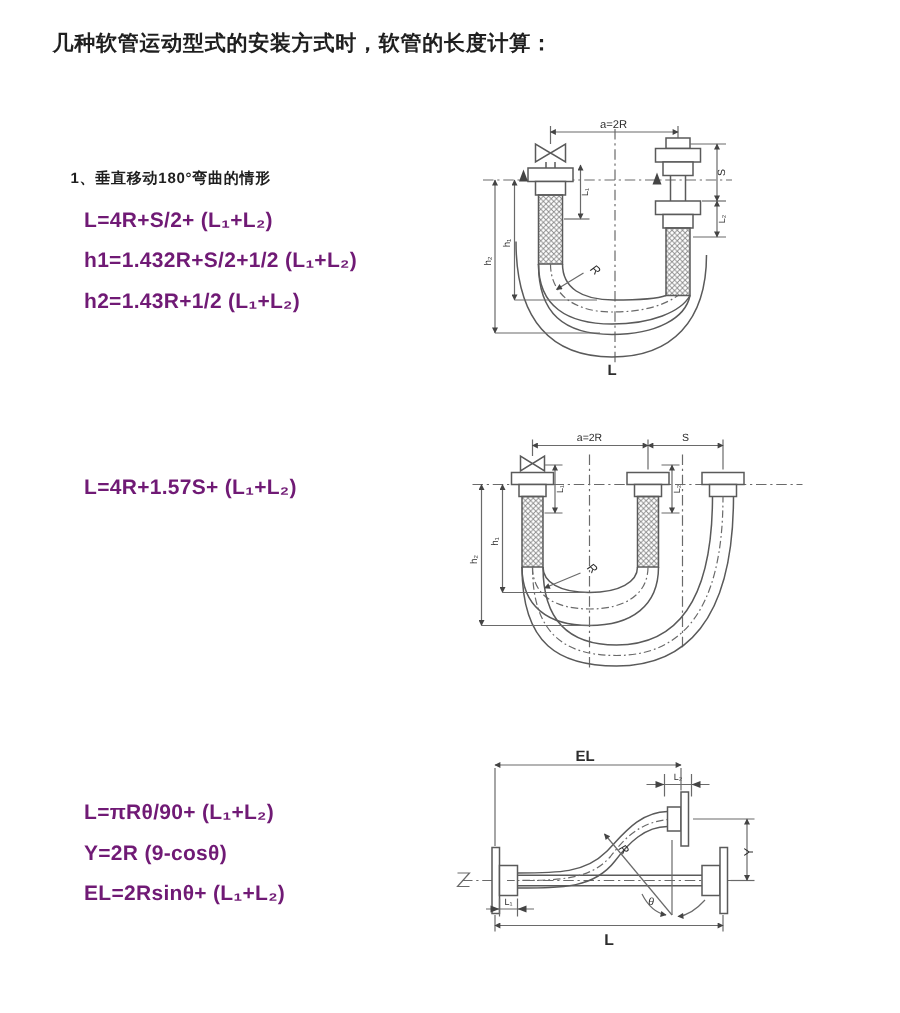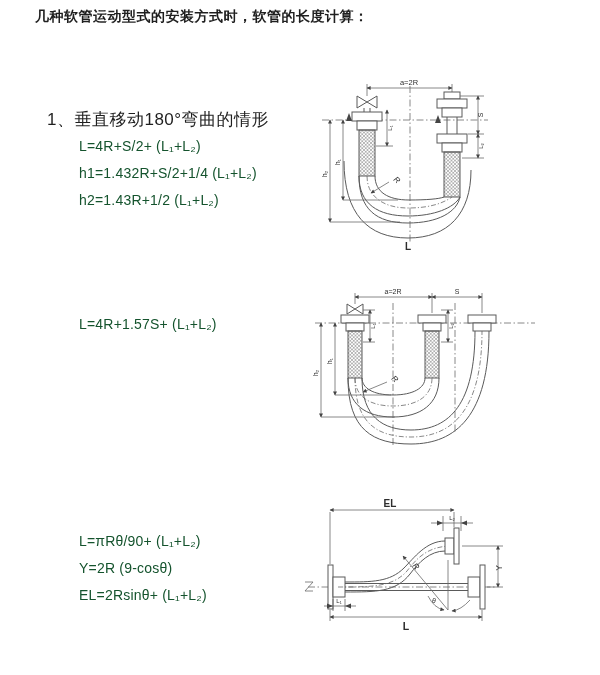--- a/index.html
+++ b/index.html
@@ -1,44 +1,44 @@
 <!DOCTYPE html>
 <html><head>
 <meta charset="utf-8">
 <style>
   html,body{margin:0;padding:0;}
   body{width:600px;height:675px;background:#ffffff;overflow:hidden;
        font-family:"Liberation Sans", sans-serif;}
   .page{position:relative;width:600px;height:675px;background:#ffffff;}
-  .doc-title{position:absolute;left:35px;top:8px;font-size:14px;font-weight:700;
+  .doc-title{position:absolute;left:35px;top:20px;font-size:14px;font-weight:700;
              color:#1f1f1f;letter-spacing:.5px;}
   .section{position:absolute;left:47px;color:#1f1f1f;}
-  .heading{font-size:17px;font-weight:400;letter-spacing:.5px;line-height:17px;}
-  .formula{margin-left:32px;margin-top:10px;font-size:14px;font-weight:400;
-           color:#14532d;line-height:17px;letter-spacing:.2px;}
+  .heading{font-size:10px;font-weight:700;letter-spacing:.5px;line-height:17px;}
+  .formula{margin-left:9px;margin-top:10px;font-size:14px;font-weight:700;
+           color:#701a75;line-height:17px;letter-spacing:.2px;}
   .dwg{position:absolute;}
   .ln{stroke:#5a5a5a;stroke-width:1;fill:none;}
   .thin{stroke:#6a6a6a;stroke-width:.8;fill:none;}
   .cl{stroke:#6a6a6a;stroke-width:.8;fill:none;stroke-dasharray:7 2.5 1.5 2.5;}
   .dsh{stroke:#6a6a6a;stroke-width:.8;fill:none;stroke-dasharray:5 2 1.2 2;}
   .fitting{stroke:#5a5a5a;stroke-width:1;fill:#ffffff;}
   .lbl{fill:#2d2d2d;stroke:none;font-family:"Liberation Sans",sans-serif;}
   .arw{fill:#444;stroke:none;}
 </style>
 </head>
 <body>
 
 <div class="page">
 
   <div class="doc-title">几种软管运动型式的安装方式时，软管的长度计算：</div>
 
   <div class="section" style="top:111px">
     <div class="heading">1、垂直移动180°弯曲的情形</div>
     <div class="formula">L=4R+S/2+ (L₁+L₂)</div>
-    <div class="formula">h1=1.432R+S/2+1/4 (L₁+L₂)</div>
+    <div class="formula">h1=1.432R+S/2+1/2 (L₁+L₂)</div>
     <div class="formula">h2=1.43R+1/2 (L₁+L₂)</div>
   </div>
 
   <div class="section" style="top:306px">
     <div class="formula">L=4R+1.57S+ (L₁+L₂)</div>
   </div>
 
   <div class="section" style="top:523px">
     <div class="formula">L=πRθ/90+ (L₁+L₂)</div>
     <div class="formula">Y=2R (9-cosθ)</div>

